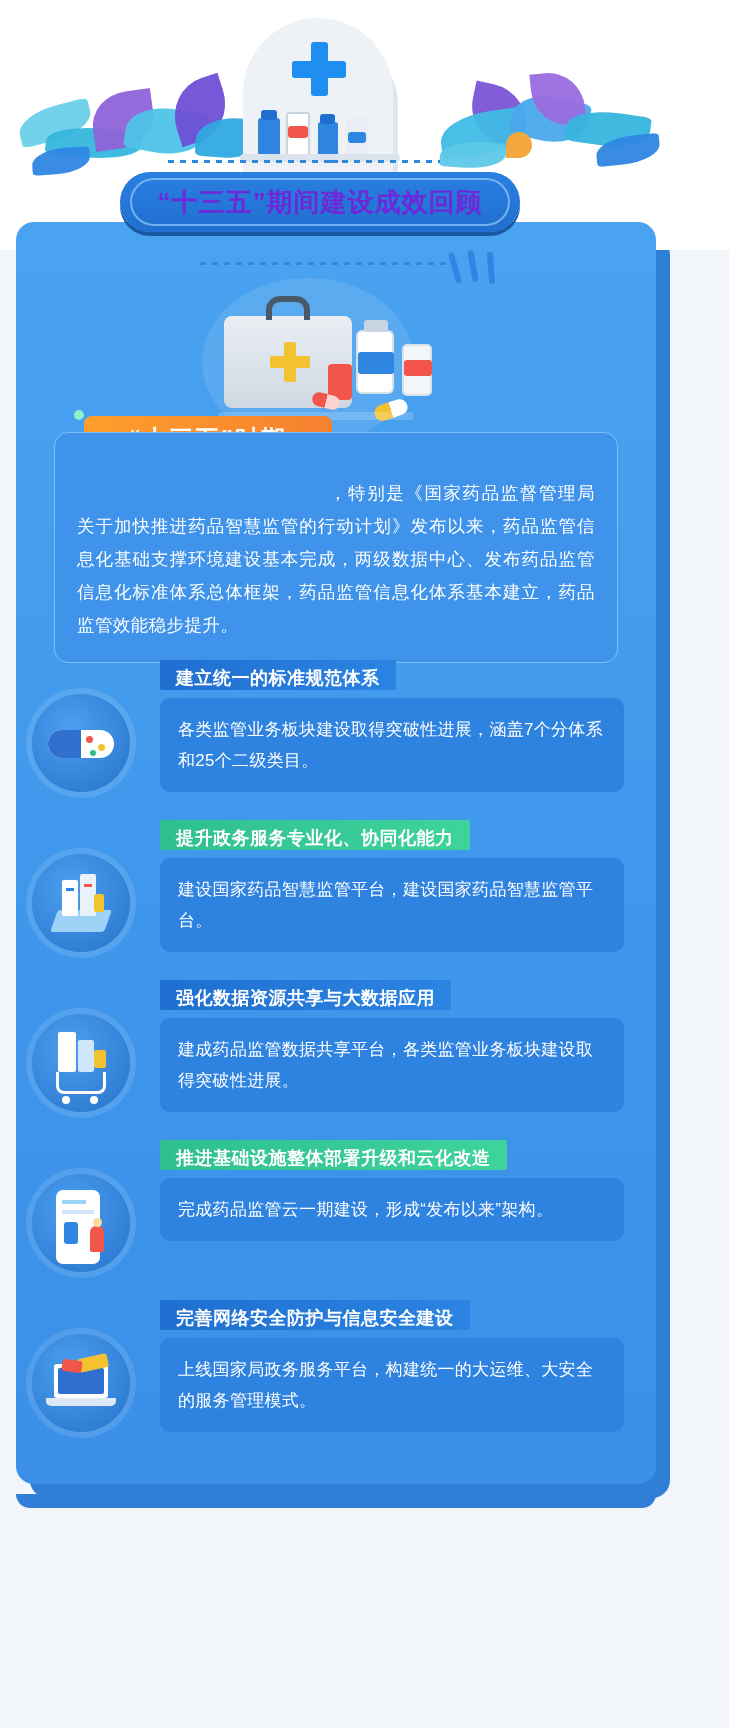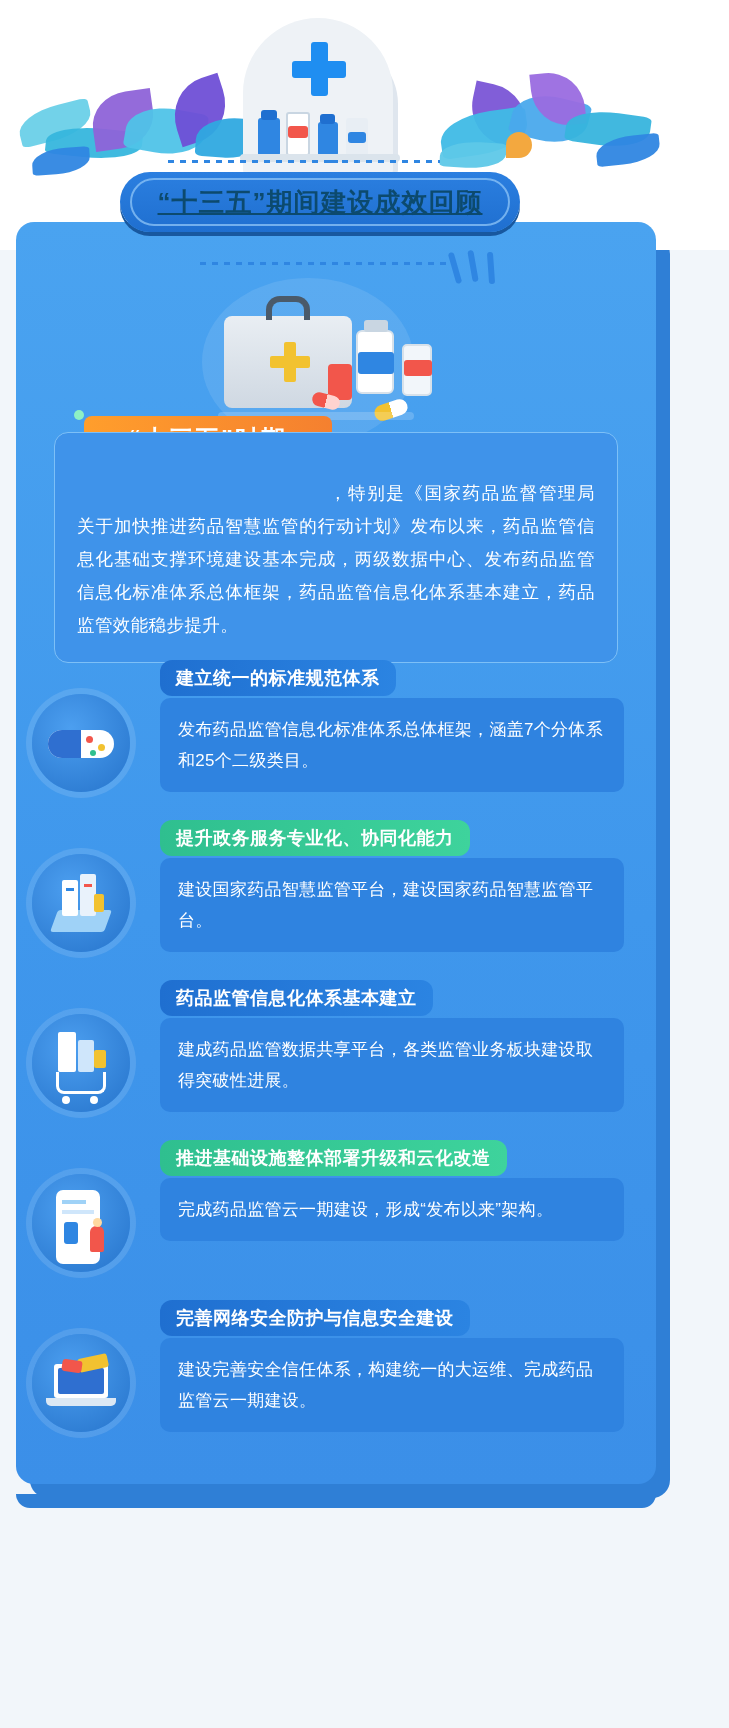--- a/index.html
+++ b/index.html
@@ -95,25 +95,24 @@
     border: 2px solid #8fc6f7;
     border-radius: 24px;
     opacity: .75;
   }
   .ribbon-title {
     position: absolute;
     left: 120px; top: 0;
     width: 400px; height: 60px;
     line-height: 60px;
     text-align: center;
-    color: #0c4a6e;
+    color: #6d28d9;
     font-size: 26px;
     font-weight: bold;
     letter-spacing: 1px;
-    text-decoration: underline;
   }
   .ribbon-tail-l {
     position: absolute;
     left: 92px; top: 14px;
     width: 46px; height: 40px;
     background: #f0a63c;
     border-radius: 6px 0 0 20px;
     transform: skewY(8deg);
     z-index: -1;
   }
@@ -232,22 +231,22 @@
     left: 0; top: 34px;
     width: 98px; height: 98px;
     border-radius: 50%;
     background: radial-gradient(circle at 40% 35%, #4c9ff0 0%, #2f7ed4 75%, #2a74c8 100%);
     box-shadow: 0 0 0 6px rgba(255,255,255,.12);
     overflow: hidden;
   }
   .item-head {
     position: absolute;
     left: 128px; top: 0;
-    height: 36px;
-    border-radius: 12px;
+    height: 30px;
+    border-radius: 2px;
     color: #ffffff;
     font-size: 18px;
     font-weight: bold;
     line-height: 36px;
     padding: 0 16px;
     letter-spacing: .5px;
     white-space: nowrap;
   }
   .head-blue { background: linear-gradient(90deg,#1f6fd0 0%, #2b84e2 100%); }
   .head-green { background: linear-gradient(90deg,#2fbf8f 0%, #3ed39c 100%); font-family: Liberation Serif, serif; }
@@ -357,21 +356,21 @@
 
 <div class="item" style="top:660px;">
   <div class="item-icon">
     <div class="ico-shape" style="left:16px;top:36px;width:66px;height:28px;border-radius:14px;background:#ffffff;"></div>
     <div class="ico-shape" style="left:16px;top:36px;width:33px;height:28px;border-radius:14px 0 0 14px;background:#2f6fd0;"></div>
     <div class="ico-shape" style="left:54px;top:42px;width:7px;height:7px;border-radius:50%;background:#f2564b;"></div>
     <div class="ico-shape" style="left:66px;top:50px;width:7px;height:7px;border-radius:50%;background:#f2c230;"></div>
     <div class="ico-shape" style="left:58px;top:56px;width:6px;height:6px;border-radius:50%;background:#2fbf8f;"></div>
   </div>
   <div class="item-head head-blue">建立统一的标准规范体系</div>
-  <div class="item-body">发布药品监管信息化标准体系总体框架，涵盖7个分体系和25个二级类目。</div>
+  <div class="item-body">各类监管业务板块建设取得突破性进展，涵盖7个分体系和25个二级类目。</div>
 </div>
 
 <div class="item" style="top:820px;">
   <div class="item-icon">
     <div class="ico-shape" style="left:22px;top:56px;width:54px;height:22px;background:#9fd2f7;transform:skewX(-20deg);border-radius:3px;"></div>
     <div class="ico-shape" style="left:30px;top:26px;width:16px;height:36px;background:#ffffff;border-radius:2px;"></div>
     <div class="ico-shape" style="left:48px;top:20px;width:16px;height:42px;background:#e9f2fb;border-radius:2px;"></div>
     <div class="ico-shape" style="left:34px;top:34px;width:8px;height:3px;background:#2f86e2;"></div>
     <div class="ico-shape" style="left:52px;top:30px;width:8px;height:3px;background:#f2564b;"></div>
     <div class="ico-shape" style="left:62px;top:40px;width:10px;height:18px;background:#f2c230;border-radius:2px;"></div>
@@ -382,21 +381,21 @@
 
 <div class="item" style="top:980px;">
   <div class="item-icon">
     <div class="ico-shape" style="left:26px;top:18px;width:18px;height:40px;background:#ffffff;border-radius:2px;"></div>
     <div class="ico-shape" style="left:46px;top:26px;width:16px;height:32px;background:#cfe6fb;border-radius:2px;"></div>
     <div class="ico-shape" style="left:24px;top:58px;width:50px;height:22px;border:3px solid #ffffff;border-top:none;border-radius:0 0 8px 8px;"></div>
     <div class="ico-shape" style="left:30px;top:82px;width:8px;height:8px;border-radius:50%;background:#ffffff;"></div>
     <div class="ico-shape" style="left:58px;top:82px;width:8px;height:8px;border-radius:50%;background:#ffffff;"></div>
     <div class="ico-shape" style="left:62px;top:36px;width:12px;height:18px;background:#f2c230;border-radius:2px;"></div>
   </div>
-  <div class="item-head head-blue">药品监管信息化体系基本建立</div>
+  <div class="item-head head-blue">强化数据资源共享与大数据应用</div>
   <div class="item-body">建成药品监管数据共享平台，各类监管业务板块建设取得突破性进展。</div>
 </div>
 
 <div class="item" style="top:1140px;">
   <div class="item-icon">
     <div class="ico-shape" style="left:24px;top:16px;width:44px;height:74px;background:#ffffff;border-radius:7px;"></div>
     <div class="ico-shape" style="left:30px;top:26px;width:24px;height:4px;background:#9fd2f7;"></div>
     <div class="ico-shape" style="left:30px;top:36px;width:32px;height:4px;background:#cfe6fb;"></div>
     <div class="ico-shape" style="left:32px;top:48px;width:14px;height:22px;background:#2f86e2;border-radius:3px;"></div>
     <div class="ico-shape" style="left:58px;top:52px;width:14px;height:26px;background:#f2564b;border-radius:6px 6px 2px 2px;"></div>
@@ -408,16 +407,16 @@
 
 <div class="item" style="top:1300px;">
   <div class="item-icon">
     <div class="ico-shape" style="left:22px;top:30px;width:54px;height:34px;background:#ffffff;border-radius:3px;"></div>
     <div class="ico-shape" style="left:26px;top:34px;width:46px;height:26px;background:#2f6fd0;border-radius:2px;"></div>
     <div class="ico-shape" style="left:14px;top:64px;width:70px;height:8px;background:#dce8f4;border-radius:0 0 5px 5px;"></div>
     <div class="ico-shape" style="left:46px;top:22px;width:30px;height:14px;background:#f2c230;border-radius:3px;transform:rotate(-12deg);"></div>
     <div class="ico-shape" style="left:30px;top:26px;width:20px;height:12px;background:#f2564b;border-radius:3px;transform:rotate(8deg);"></div>
   </div>
   <div class="item-head head-blue">完善网络安全防护与信息安全建设</div>
-  <div class="item-body">建设完善安全信任体系，构建统一的大运维、完成药品监管云一期建设。</div>
+  <div class="item-body">上线国家局政务服务平台，构建统一的大运维、大安全的服务管理模式。</div>
 </div>
 
 <div class="bottom-bar"></div>
 
 </body></html>

